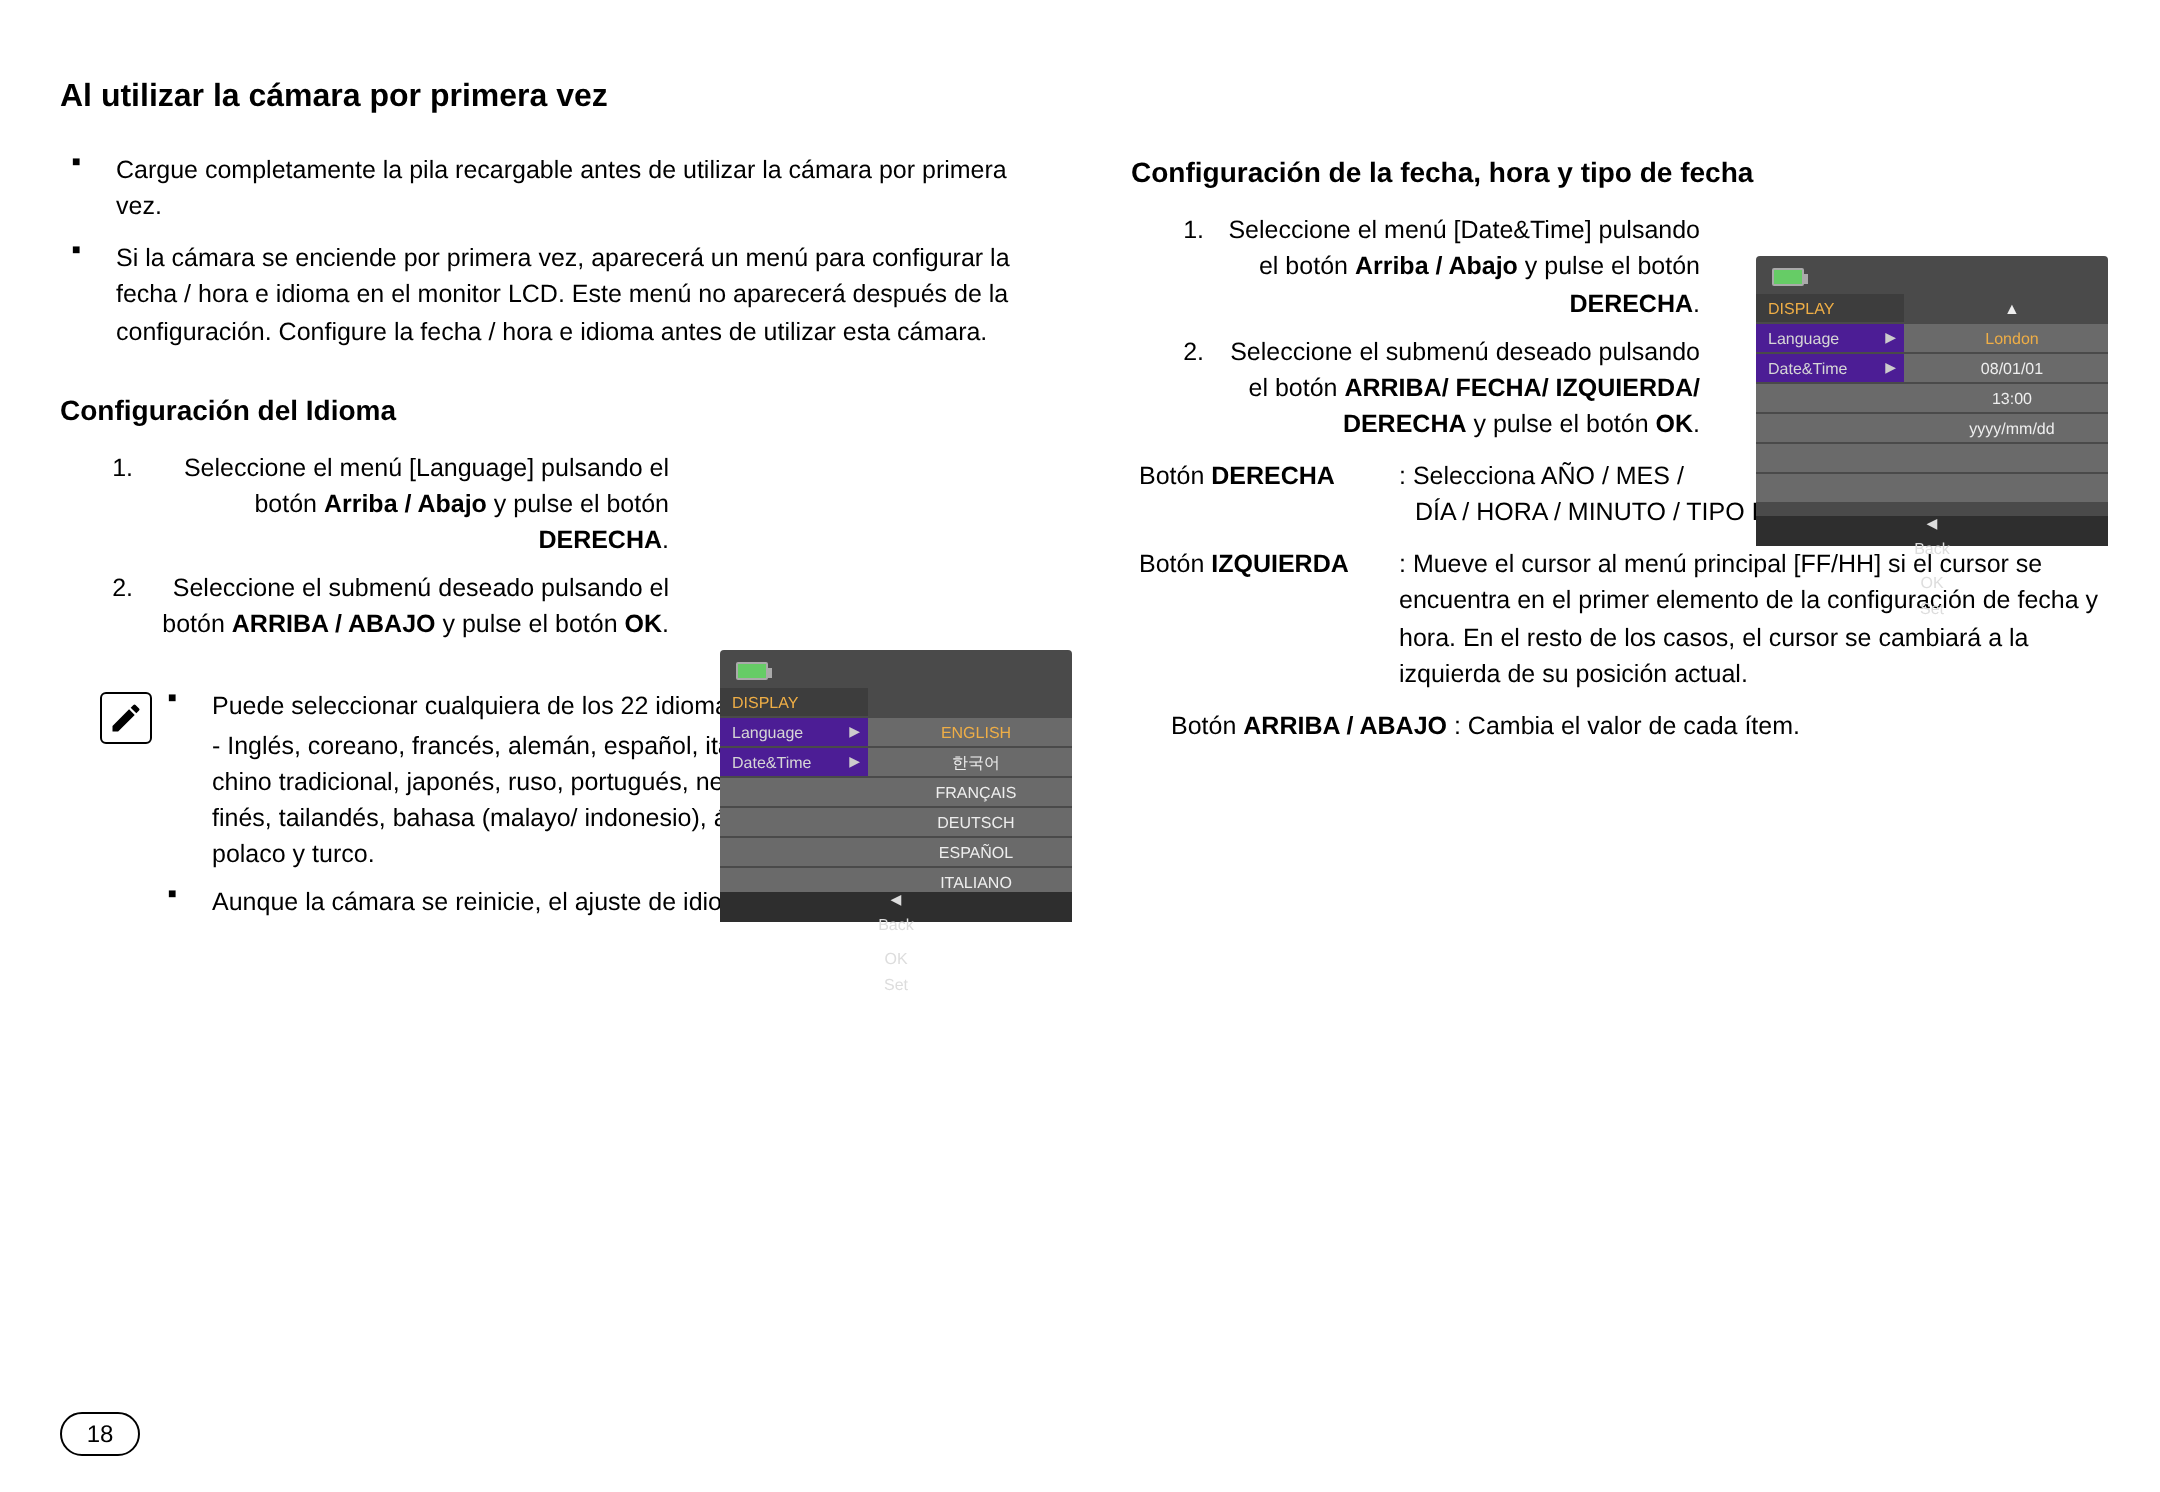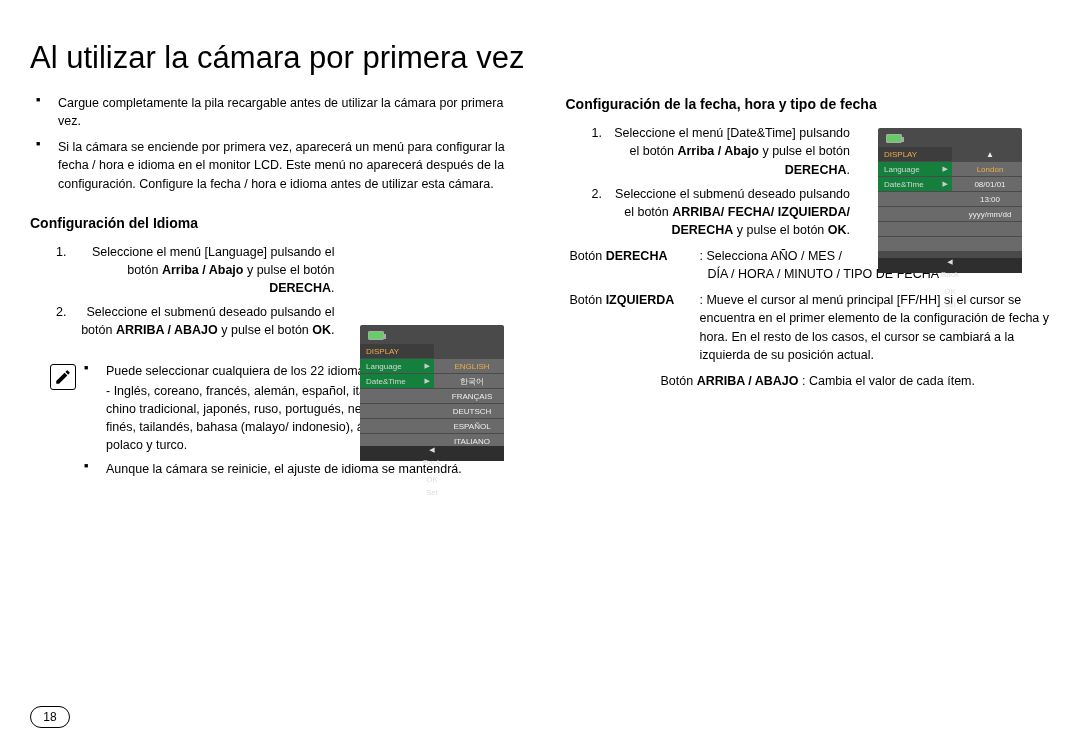--- a/index.html
+++ b/index.html
@@ -6,22 +6,22 @@
   body {
     font-family: Arial, Helvetica, sans-serif;
     background: #fff;
     color: #000;
     width: 1080px;
     height: 746px;
     position: relative;
     padding: 40px 30px 20px 30px;
   }
   h1.page-title {
-    font-size: 31px;
-    font-weight: normal;
+    font-size: 16px;
+    font-weight: bold;
     margin-bottom: 18px;
     font-style: normal;
   }
   .columns {
     display: flex;
     gap: 51px;
   }
   .col {
     flex: 1;
     font-size: 12.5px;
@@ -75,21 +75,21 @@
     justify-content: center;
     flex-shrink: 0;
     margin-top: 2px;
   }
   .note-icon svg { width: 18px; height: 18px; }
   .note-content ul.bullets { padding-left: 20px; }
   .note-content ul.bullets > li { margin-bottom: 6px; }
   .sub-indent { padding-left: 0; margin-top: 2px; }
   .lcd {
     position: absolute;
-    width: 144px;
+    width: 176px;
     background: #4a4a4a;
     border-radius: 2px;
     font-size: 8px;
     color: #fff;
     padding: 4px 0 0 0;
   }
   .lcd-lang { top: 325px; left: 360px; height: 136px; }
   .lcd-date { top: 128px; left: 878px; height: 145px; }
   .lcd-battery {
     width: 16px; height: 9px;
@@ -108,21 +108,21 @@
   }
   .lcd-row {
     display: flex;
     height: 15px;
     align-items: center;
   }
   .lcd-left-cell {
     width: 74px;
     padding-left: 6px;
     color: #d6d6d6;
-    background: #15803d;
+    background: #4c1d95;
     height: 100%;
     display: flex;
     align-items: center;
     border-bottom: 1px solid #4a4a4a;
     font-size: 8px;
     position: relative;
   }
   .lcd-left-header {
     background: #3d3d3d;
     color: #efae46;
@@ -255,21 +255,21 @@
       </div>
     </div>
 
     <div class="hang">
       <div class="hang-label">
         <span>Botón </span><span class="bold">IZQUIERDA</span>
       </div>
       <div class="hang-body">: Mueve el cursor al menú principal [FF/HH] si el cursor se encuentra en el primer elemento de la configuración de fecha y hora. En el resto de los casos, el cursor se cambiará a la izquierda de su posición actual.</div>
     </div>
 
-    <div style="margin-left:20px; margin-top:6px;text-align:center;">
+    <div style="margin-left:20px; margin-top:6px;">
       <span>Botón </span><span class="bold">ARRIBA / ABAJO</span>
       <span> </span><span>: Cambia el valor de cada ítem.</span>
     </div>
   </div>
 
 </div>
 
 <div class="lcd lcd-lang">
   <div class="lcd-battery"></div>
   <div class="lcd-row">

